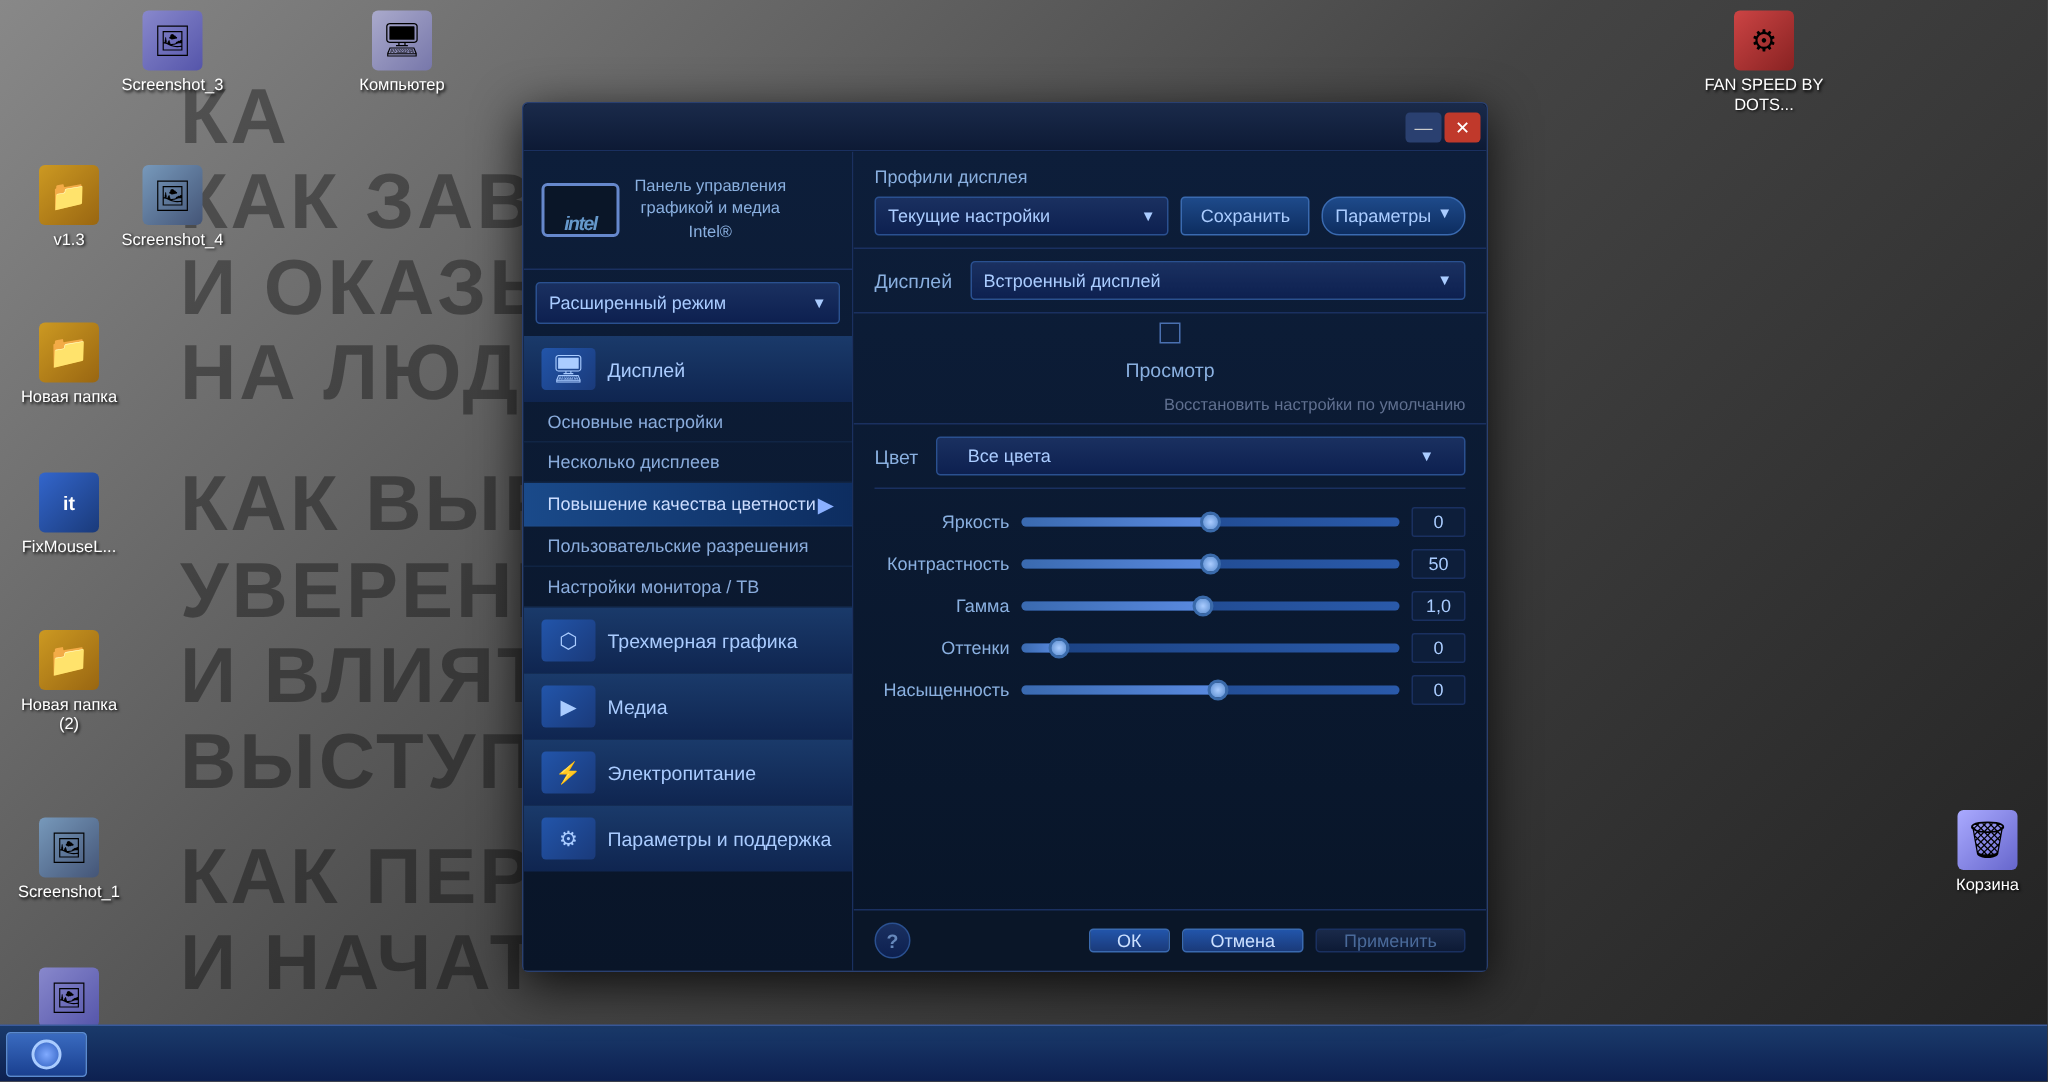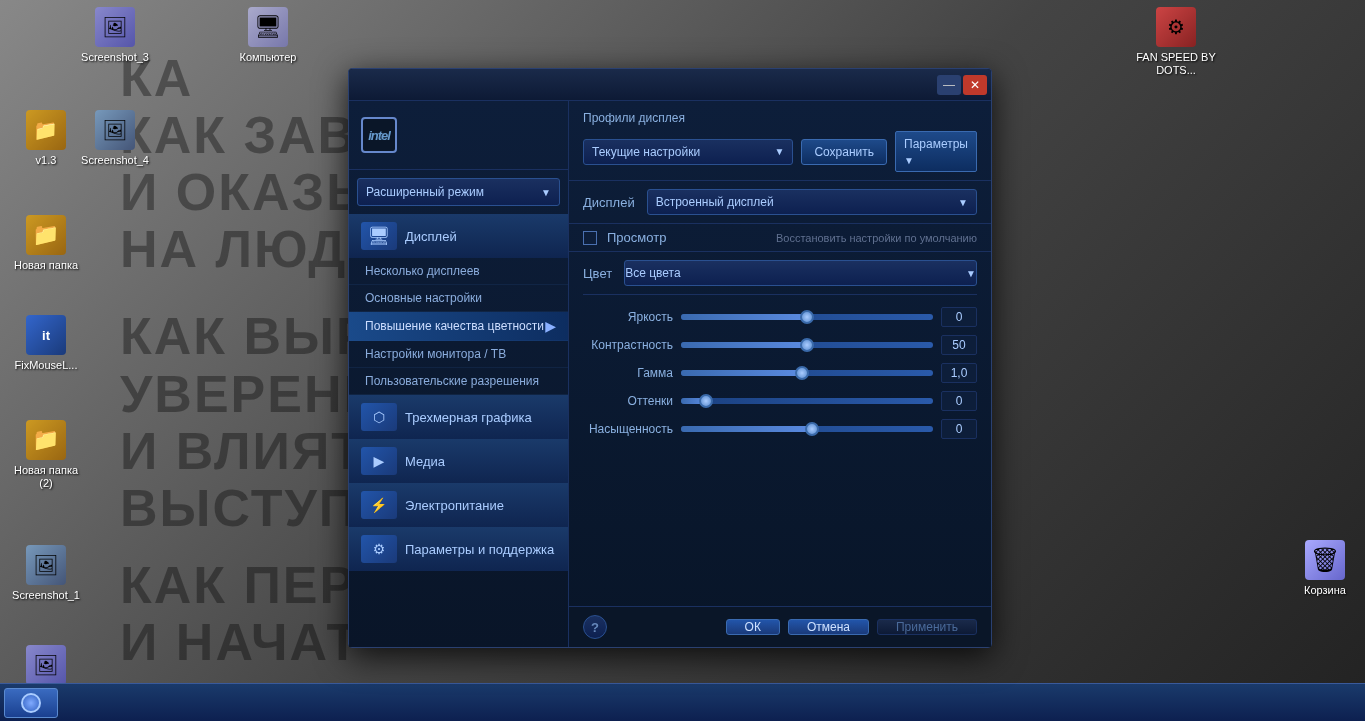--- a/index.html
+++ b/index.html
@@ -179,26 +179,26 @@
     }
 
     .intel-logo-area {
       padding: 16px 12px;
       border-bottom: 1px solid #1a3060;
       display: flex;
       align-items: center;
       gap: 10px;
     }
     .intel-logo {
-      width: 36px;
+      width: 52px;
       height: 36px;
       border: 2px solid #6688cc;
       border-radius: 4px;
       display: flex;
-      align-items: center;
+      align-items: flex-end;
       justify-content: center;
       background: #0a1628;
       color: #6699cc;
       font-size: 13px;
       font-style: italic;
       font-weight: bold;
       letter-spacing: -1px;
       flex-shrink: 0;
     }
     .intel-title {
@@ -307,29 +307,28 @@
       border: 1px solid #3a6ab0;
       border-radius: 3px;
       color: #aaccff;
       font-size: 12px;
       padding: 5px 12px;
       cursor: pointer;
     }
     .btn-params {
       background: linear-gradient(to bottom, #1e4a8a, #0d2d60);
       border: 1px solid #3a6ab0;
-      border-radius: 2px;
+      border-radius: 12px;
       color: #aaccff;
       font-size: 12px;
       padding: 5px 8px;
       cursor: pointer;
       display: flex;
       align-items: flex-start;
       gap: 4px;
-      flex-direction: column;
     }
 
     .display-row {
       display: flex;
       align-items: center;
       padding: 8px 14px;
       border-bottom: 1px solid #1a3060;
       gap: 12px;
     }
     .display-label { color: #8ab0e0; font-size: 13px; }
@@ -346,20 +345,21 @@
       color: #aaccff;
       font-size: 12px;
     }
 
     .preview-row {
       display: flex;
       align-items: center;
       padding: 6px 14px;
       border-bottom: 1px solid #1a3060;
       gap: 10px;
+      flex-direction: column;
     }
     .preview-checkbox {
       width: 14px; height: 14px;
       border: 1px solid #4a70b0;
       background: #0d1e3a;
       display: flex;
       align-items: center;
       justify-content: center;
       cursor: pointer;
       flex-shrink: 0;
@@ -384,21 +384,21 @@
       margin-bottom: 12px;
       padding-bottom: 8px;
       border-bottom: 1px solid #1a3060;
     }
     .color-label { color: #8ab0e0; font-size: 13px; }
     .color-dropdown {
       flex: 1;
       background: linear-gradient(to bottom, #1a3060, #0d2050);
       border: 1px solid #2a5090;
       border-radius: 3px;
-      padding: 5px 0;
+      padding: 5px 20px;
       display: flex;
       align-items: center;
       justify-content: space-between;
       cursor: pointer;
       color: #aaccff;
       font-size: 12px;
     }
 
     .slider-row {
       display: flex;
@@ -585,48 +585,51 @@
     </div>
 
     <div class="window-body">
 
       <div class="sidebar">
 
         <div class="intel-logo-area">
           <div class="intel-logo">
             <span>intel</span>
           </div>
+          <div class="intel-title">
+            Панель управления<br>графикой и медиа<br>Intel®
+          </div>
         </div>
 
         <div class="mode-dropdown">
           <span>Расширенный режим</span>
           <span class="chevron">▼</span>
         </div>
 
         <div class="nav-section">
 
           <div class="nav-group-header">
             <div class="nav-icon">🖥</div>
             <span>Дисплей</span>
           </div>
           <div class="nav-item">
+            <span>Основные настройки</span>
+          </div>
+          <div class="nav-item">
             <span>Несколько дисплеев</span>
-          </div>
-          <div class="nav-item">
-            <span>Основные настройки</span>
           </div>
           <div class="nav-item nav-item-active">
             <span>Повышение качества цветности</span>
             <span class="arrow">▶</span>
           </div>
           <div class="nav-item">
+            <span>Пользовательские разрешения</span>
+          </div>
+          <div class="nav-item">
             <span>Настройки монитора / ТВ</span>
-          </div>
-          <div class="nav-item">
-            <span>Пользовательские разрешения</span>
           </div>
 
           <div class="nav-group-header">
             <div class="nav-icon" style="font-size:14px;">⬡</div>
             <span>Трехмерная графика</span>
           </div>
 
           <div class="nav-group-header">
             <div class="nav-icon" style="font-size:14px;">▶</div>
             <span>Медиа</span>

